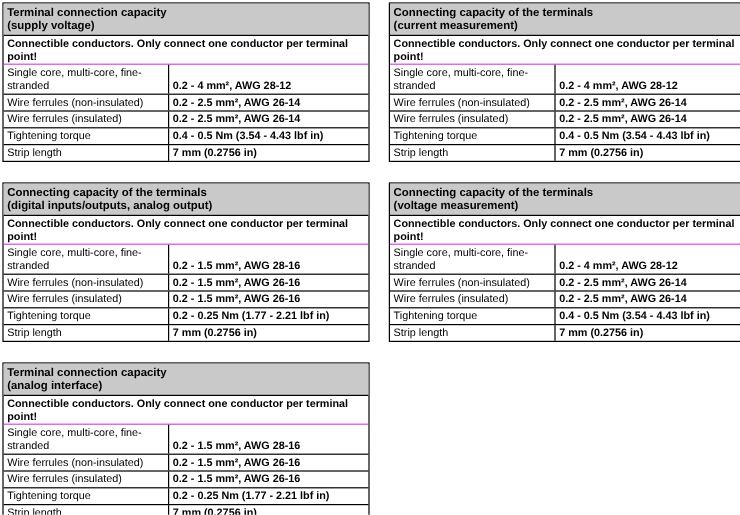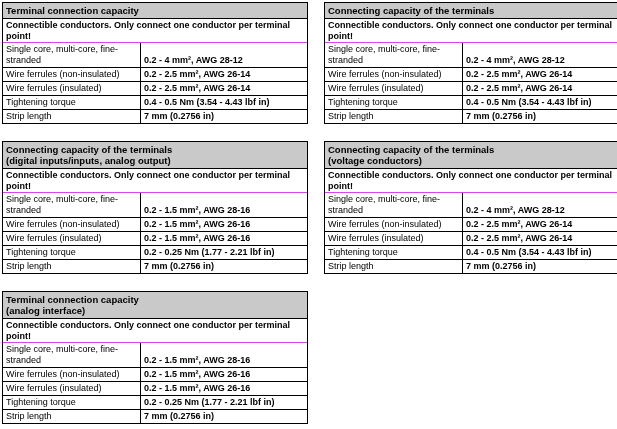--- a/index.html
+++ b/index.html
@@ -40,20 +40,21 @@
 </head>
 <body>
 
 <div class="page">
 
   <div class="col col-left">
 
     <div class="tbl">
       <div class="tbl-head">
         <div>Terminal connection capacity</div>
+        <div>(supply voltage)</div>
       </div>
       <div class="tbl-note">Connectible conductors. Only connect one conductor per terminal point!</div>
       <div class="row">
         <div class="cell cl">Single core, multi-core, fine-stranded</div>
         <div class="cell cv">0.2 - 4 mm², AWG 28-12</div>
       </div>
       <div class="row">
         <div class="cell cl">Wire ferrules (non-insulated)</div>
         <div class="cell cv">0.2 - 2.5 mm², AWG 26-14</div>
       </div>
@@ -67,21 +68,21 @@
       </div>
       <div class="row">
         <div class="cell cl">Strip length</div>
         <div class="cell cv">7 mm (0.2756 in)</div>
       </div>
     </div>
 
     <div class="tbl">
       <div class="tbl-head">
         <div>Connecting capacity of the terminals</div>
-        <div>(digital inputs/inputs, analog output)</div>
+        <div>(digital inputs/outputs, analog output)</div>
       </div>
       <div class="tbl-note">Connectible conductors. Only connect one conductor per terminal point!</div>
       <div class="row">
         <div class="cell cl">Single core, multi-core, fine-stranded</div>
         <div class="cell cv">0.2 - 1.5 mm², AWG 28-16</div>
       </div>
       <div class="row">
         <div class="cell cl">Wire ferrules (non-insulated)</div>
         <div class="cell cv">0.2 - 1.5 mm², AWG 26-16</div>
       </div>
@@ -127,20 +128,21 @@
       </div>
     </div>
 
   </div>
 
   <div class="col col-right">
 
     <div class="tbl">
       <div class="tbl-head">
         <div>Connecting capacity of the terminals</div>
+        <div>(current measurement)</div>
       </div>
       <div class="tbl-note">Connectible conductors. Only connect one conductor per terminal point!</div>
       <div class="row">
         <div class="cell cl">Single core, multi-core, fine-stranded</div>
         <div class="cell cv">0.2 - 4 mm², AWG 28-12</div>
       </div>
       <div class="row">
         <div class="cell cl">Wire ferrules (non-insulated)</div>
         <div class="cell cv">0.2 - 2.5 mm², AWG 26-14</div>
       </div>
@@ -154,21 +156,21 @@
       </div>
       <div class="row">
         <div class="cell cl">Strip length</div>
         <div class="cell cv">7 mm (0.2756 in)</div>
       </div>
     </div>
 
     <div class="tbl">
       <div class="tbl-head">
         <div>Connecting capacity of the terminals</div>
-        <div>(voltage conductors)</div>
+        <div>(voltage measurement)</div>
       </div>
       <div class="tbl-note">Connectible conductors. Only connect one conductor per terminal point!</div>
       <div class="row">
         <div class="cell cl">Single core, multi-core, fine-stranded</div>
         <div class="cell cv">0.2 - 4 mm², AWG 28-12</div>
       </div>
       <div class="row">
         <div class="cell cl">Wire ferrules (non-insulated)</div>
         <div class="cell cv">0.2 - 2.5 mm², AWG 26-14</div>
       </div>

